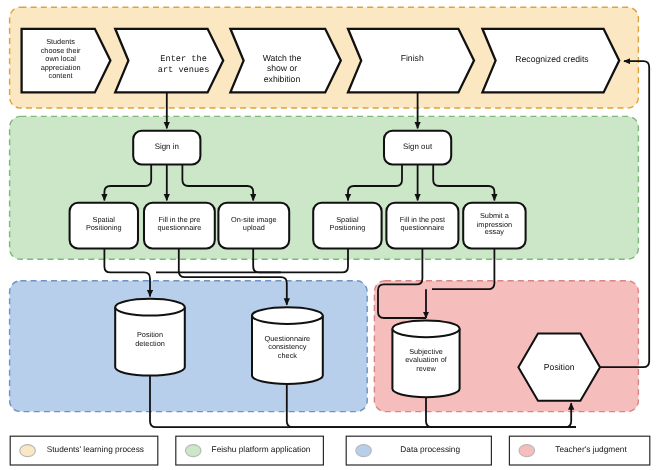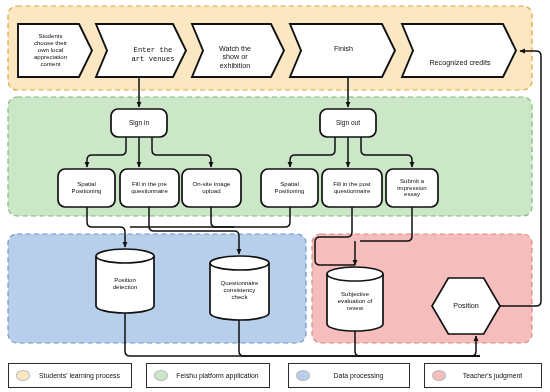--- a/index.html
+++ b/index.html
@@ -136,21 +136,21 @@
 choose their
 own local
 appreciation
 content</div>
       <div class="lbl f7" style="left: 118px; top: 24px; width: 70px; height: 61px; font-family: Liberation Mono, monospace;">Enter the
 art venues</div>
       <div class="lbl f7" style="left: 199px; top: 24px; width: 72px; height: 67px;">Watch the
 show or
 exhibition</div>
       <div class="lbl f7" style="left: 301px; top: 23px; width: 85px; height: 53px;">Finish</div>
-      <div class="lbl f7" style="left: 413px; top: 37px; width: 94px; height: 53px;">Recognized credits</div>
+      <div class="lbl f7" style="left: 413px; top: 24px; width: 94px; height: 53px;">Recognized credits</div>
       <div class="lbl f65" style="left: 111px; top: 109px; width: 56px; height: 28px;">Sign in</div>
       <div class="lbl f65" style="left: 320px; top: 109px; width: 56px; height: 28px;">Sign out</div>
       <div class="lbl f6" style="left: 58px; top: 169px; width: 57px; height: 38px;">Spatial
 Positioning</div>
       <div class="lbl f6" style="left: 120px; top: 169px; width: 59px; height: 38px;">Fill in the pre
 questionnaire</div>
       <div class="lbl f6" style="left: 182px; top: 169px; width: 59px; height: 38px;">On-site image
 upload</div>
       <div class="lbl f6" style="left: 261px; top: 169px; width: 57px; height: 38px;">Spatial
 Positioning</div>

